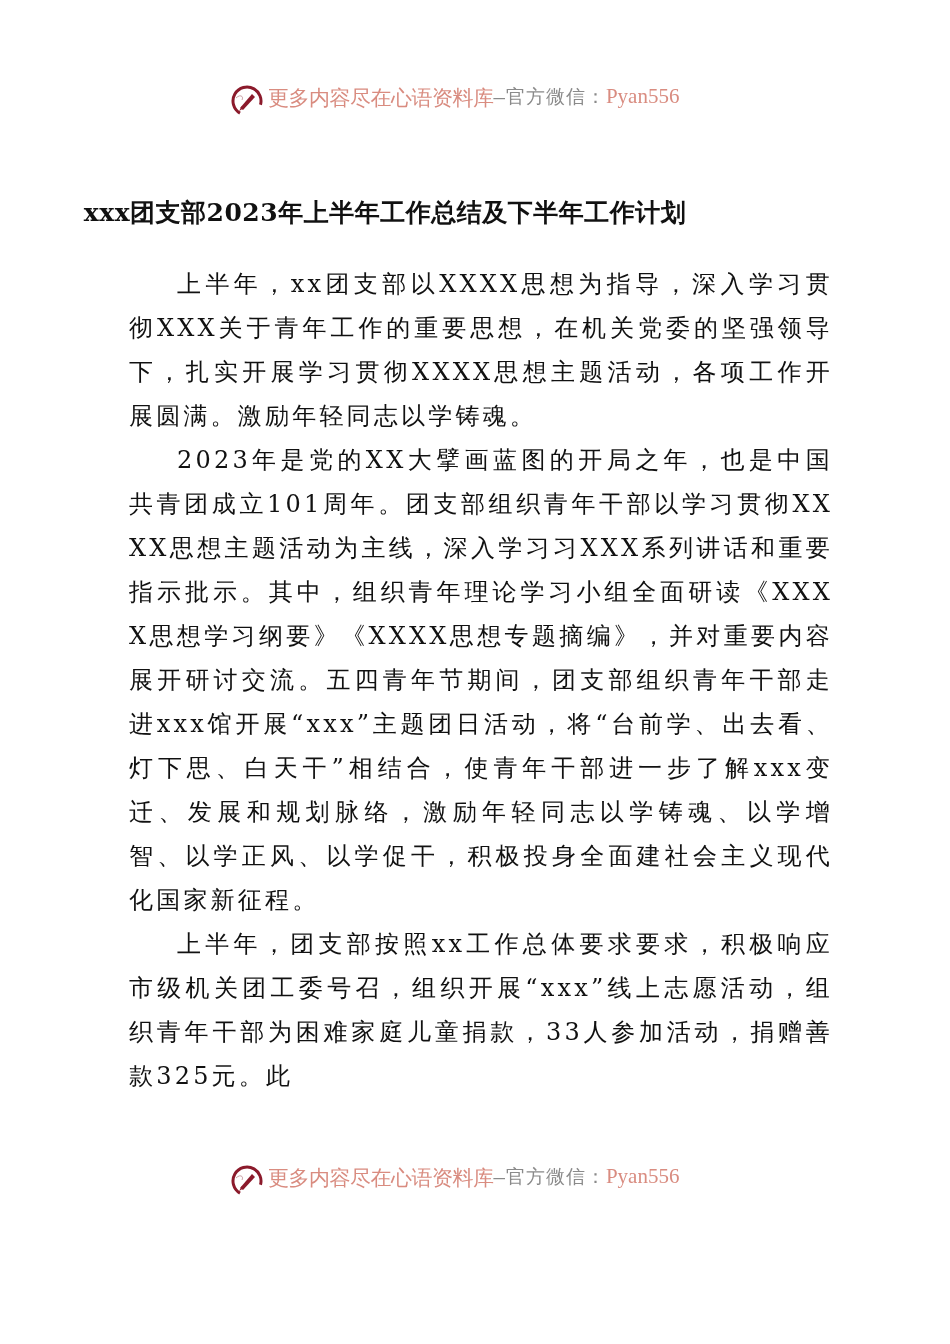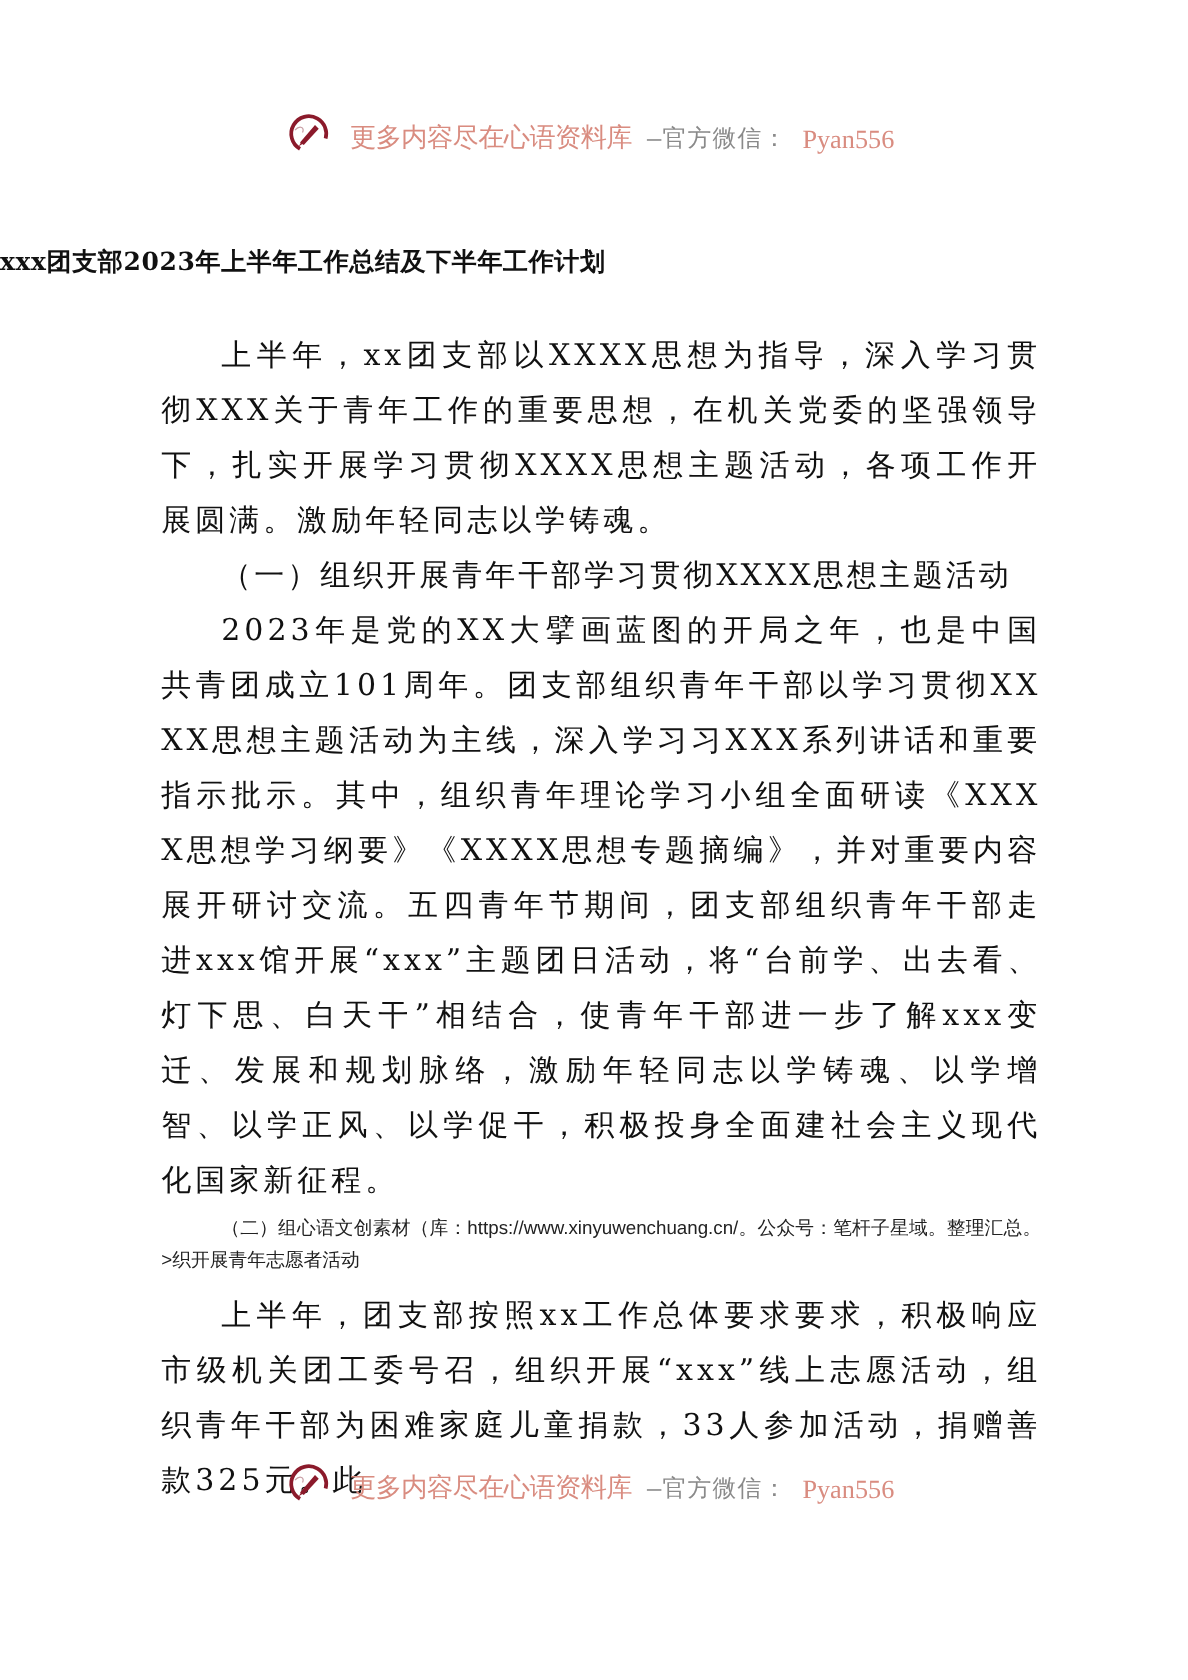--- a/index.html
+++ b/index.html
@@ -13,23 +13,22 @@
       position: relative;
       overflow: hidden;
       color: #111111;
       font-family: "DejaVu Serif", "Liberation Serif", serif;
     }
     .watermark {
       position: absolute;
       left: 230px;
       height: 40px;
       display: flex;
-      align-items: flex-end;
+      align-items: flex-start;
       white-space: nowrap;
-      gap: 12px;
     }
     .watermark.top { top: 84px; }
     .watermark.bottom { top: 1164px; }
     .wm-logo {
       width: 34px;
       height: 34px;
       margin-right: 4px;
       flex: 0 0 auto;
     }
     .wm-text-main {
@@ -48,24 +47,24 @@
       color: #d98c80;
       font-family: Liberation Serif, serif;
       font-size: 21px;
     }
 
     .doc-title {
       position: absolute;
       top: 196px;
       left: 0;
       width: 770px;
-      text-align: left;
+      text-align: center;
       font-family: "DejaVu Serif", "Liberation Serif", serif;
       font-weight: bold;
-      font-size: 20px;
+      font-size: 25px;
       letter-spacing: 0.5px;
     }
 
     .content {
       position: absolute;
       left: 129px;
       top: 262px;
       width: 704px;
     }
     .para {
@@ -115,23 +114,21 @@
   </svg>
   <span class="wm-text-main">更多内容尽在心语资料库</span>
   <span class="wm-text-sep">—官方微信：</span>
   <span class="wm-text-id">Pyan556</span>
 </div>
 
 <div class="doc-title">xxx团支部2023年上半年工作总结及下半年工作计划</div>
 
 <div class="content">
   <p class="para">上半年，xx团支部以XXXX思想为指导，深入学习贯彻XXX关于青年工作的重要思想，在机关党委的坚强领导下，扎实开展学习贯彻XXXX思想主题活动，各项工作开展圆满。激励年轻同志以学铸魂。</p>
-  <p class="heading2">（一）组织开展青年干部学习贯彻XXXX思想主题活动</p>
   <p class="para">2023年是党的XX大擘画蓝图的开局之年，也是中国共青团成立101周年。团支部组织青年干部以学习贯彻XXXX思想主题活动为主线，深入学习习XXX系列讲话和重要指示批示。其中，组织青年理论学习小组全面研读《XXXX思想学习纲要》《XXXX思想专题摘编》，并对重要内容展开研讨交流。五四青年节期间，团支部组织青年干部走进xxx馆开展“xxx”主题团日活动，将“台前学、出去看、灯下思、白天干”相结合，使青年干部进一步了解xxx变迁、发展和规划脉络，激励年轻同志以学铸魂、以学增智、以学正风、以学促干，积极投身全面建社会主义现代化国家新征程。</p>
-  <p class="small-note">（二）组心语文创素材（库：https://www.xinyuwenchuang.cn/。公众号：笔杆子星域。整理汇总。&gt;织开展青年志愿者活动</p>
   <p class="para">上半年，团支部按照xx工作总体要求要求，积极响应市级机关团工委号召，组织开展“xxx”线上志愿活动，组织青年干部为困难家庭儿童捐款，33人参加活动，捐赠善款325元。此</p>
 </div>
 
 <div class="watermark bottom">
   <svg class="wm-logo" viewBox="0 0 34 34">
     <circle cx="17" cy="17" r="14" fill="none" stroke="#8b1a2b" stroke-width="3" stroke-dasharray="62 26" transform="rotate(120 17 17)"></circle>
     <path d="M10 24 L22 10 L25 13 L13 26 Z" fill="#8b1a2b"></path>
     <path d="M9 27 L12 22 L14 24 Z" fill="#8b1a2b"></path>
     <path d="M6 14 C10 10, 14 12, 12 16" fill="none" stroke="#c9a0a6" stroke-width="1"></path>
   </svg>

